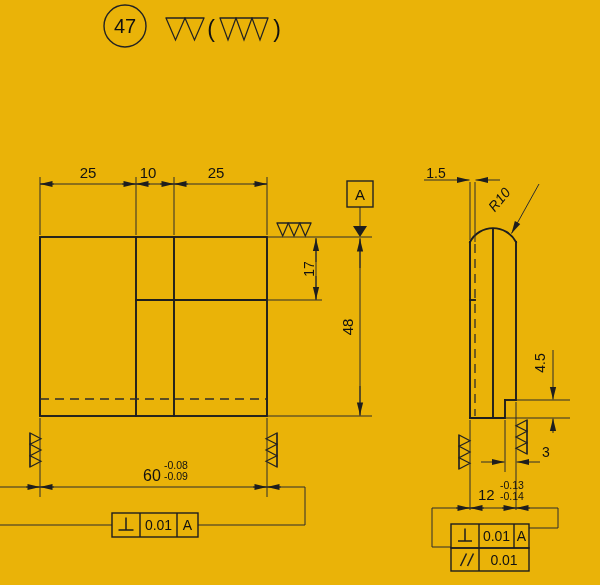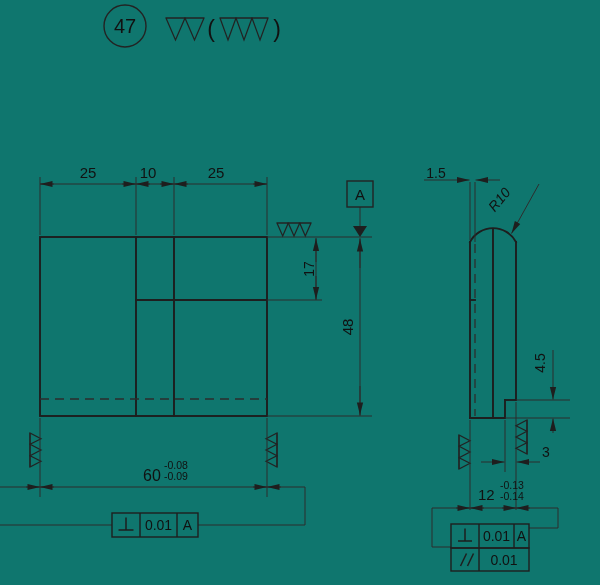--- a/index.html
+++ b/index.html
@@ -1,16 +1,16 @@
 <!DOCTYPE html>
 <html><head>
 <meta charset="utf-8">
 <style>
   html,body{margin:0;padding:0;background:#ffffff;}
-  .stage{width:600px;height:585px;position:relative;background:#0f766e;overflow:hidden;}
+  .stage{width:600px;height:585px;position:relative;background:#eab308;overflow:hidden;}
   svg{display:block;}
   .thick{stroke:#1e1e1e;stroke-width:1.9;fill:none;stroke-linecap:square;}
   .mid{stroke:#232323;stroke-width:1.4;fill:none;stroke-linecap:square;}
   .thin{stroke:#2d2d2d;stroke-width:1;fill:none;stroke-linecap:butt;}
   .hid{stroke:#2d2d2d;stroke-width:1.3;fill:none;stroke-dasharray:9 6;}
   .rough{stroke:#222;stroke-width:1.2;fill:none;stroke-linejoin:miter;}
   .fcfbox{stroke:#1e1e1e;stroke-width:1.4;fill:none;}
   .glyph{stroke:#1e1e1e;stroke-width:1.5;fill:none;}
   text{font-family:"Liberation Sans", sans-serif;fill:#111;}
   .t15{font-size:15px;}

